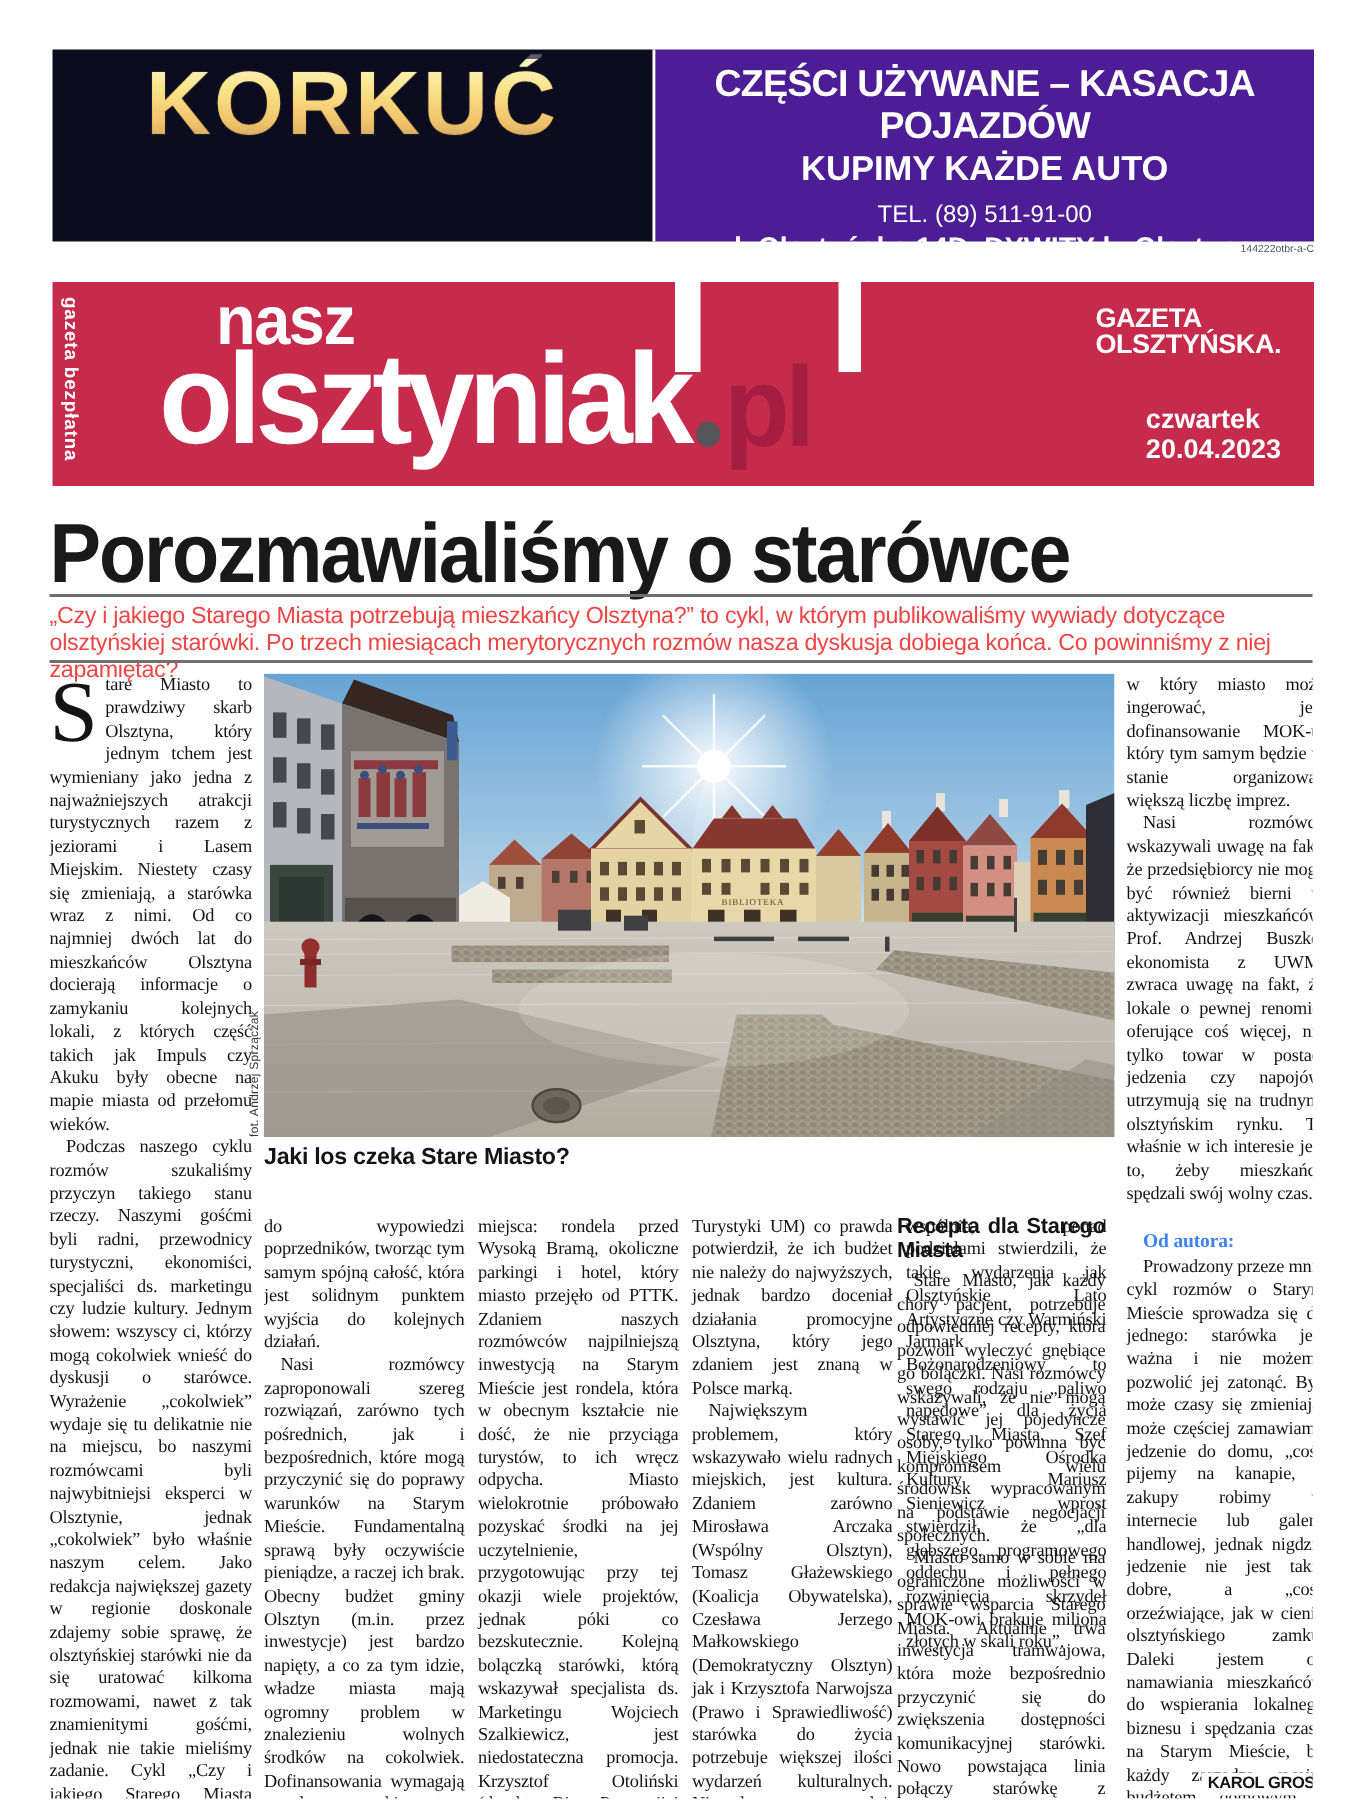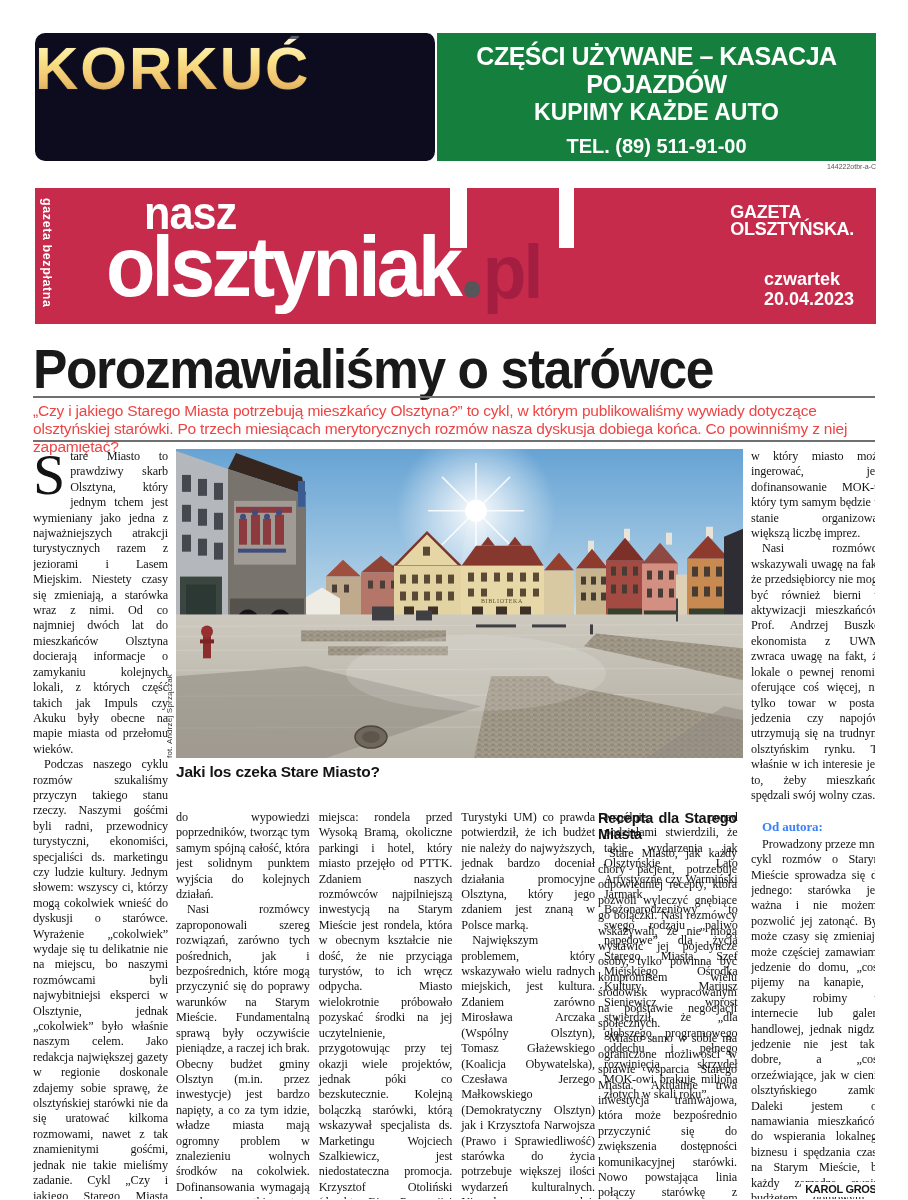--- a/index.html
+++ b/index.html
@@ -3,30 +3,30 @@
 <meta charset="utf-8">
 <style>
   html,body{margin:0;padding:0;}
   body{width:908px;height:1200px;background:#ffffff;overflow:hidden;position:relative;
        font-family:"Liberation Sans",sans-serif;color:#141414;}
   .abs{position:absolute;}
 
   
   .ad{left:35px;top:33px;width:841px;height:128px;display:flex;}
   .ad-left{width:400px;background:#0c0c1e;display:flex;flex-direction:column;justify-content:space-between;
-           align-items:flex-start;padding:6px 0 8px;border-right:2px solid #ffffff;border-radius:10px;}
+           align-items:center;padding:6px 0 8px;border-right:2px solid #ffffff;}
   .ad-logo{font-size:60px;font-weight:900;letter-spacing:2px;
            background:linear-gradient(180deg,#fff3b0 0%,#f7d34a 35%,#e9a41f 70%,#a86c10 100%);
            -webkit-background-clip:text;background-clip:text;color:transparent;
            text-shadow:0 0 1px rgba(255,255,255,.35);line-height:1;}
   .ad-site{color:#ffffff;font-weight:700;font-size:21px;letter-spacing:.5px;}
-  .ad-right{flex:1;background:#15803d;color:#ffffff;text-align:center;padding-top:9px;line-height:1.12;}
+  .ad-right{flex:1;background:#4c1d95;color:#ffffff;text-align:center;padding-top:9px;line-height:1.12;}
   .ad-l1{font-size:25px;font-weight:900;letter-spacing:-.5px;}
   .ad-l2{font-size:23px;font-weight:700;margin-top:2px;}
-  .ad-l3{font-size:20px;font-weight:700;margin-top:9px;}
+  .ad-l3{font-size:16px;font-weight:400;margin-top:9px;}
   .ad-l4{font-size:19px;font-weight:700;margin-top:2px;}
   .ad-code{left:35px;top:163px;width:841px;text-align:right;font-size:7px;color:#555;}
 
   
   .masthead{left:35px;top:188px;width:841px;height:136px;background:#c72b4c;color:#fff;overflow:hidden;}
   .free{position:absolute;left:5px;top:10px;writing-mode:vertical-rl;font-size:12.5px;font-weight:700;
         letter-spacing:.6px;}
   .wm{position:absolute;left:71px;top:6px;line-height:.85;}
   .wm-top{font-size:46px;font-weight:900;letter-spacing:-1px;margin-left:38px;display:block;transform:scaleX(.94);transform-origin:left;}
   .wm-main{display:flex;align-items:flex-end;margin-top:-6px;transform:scaleX(.94);transform-origin:left;}

